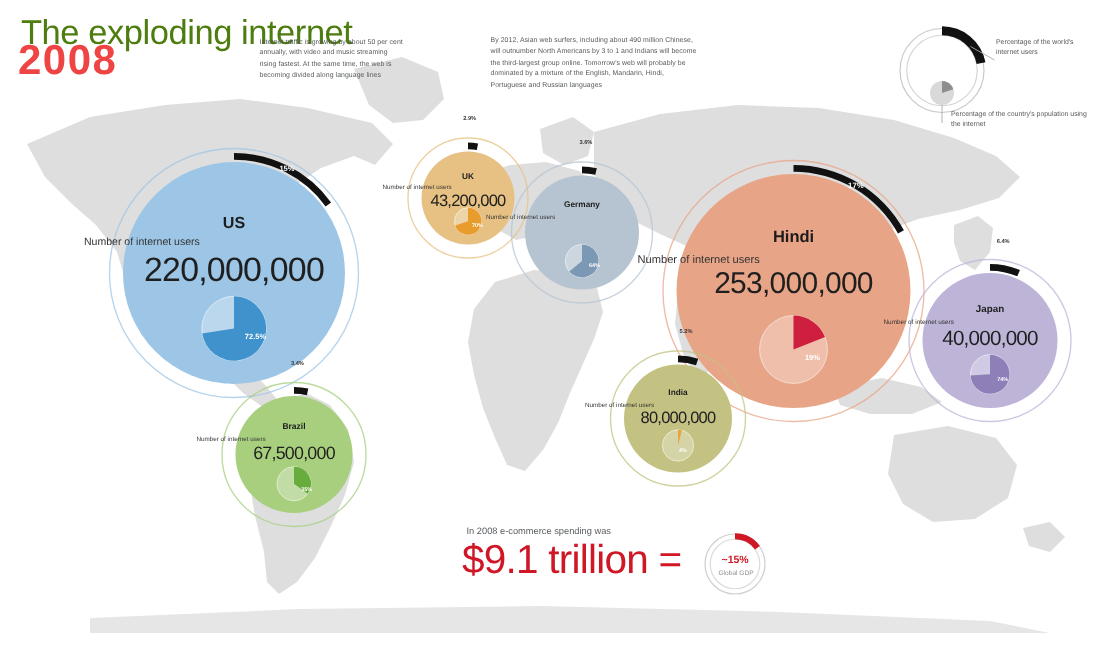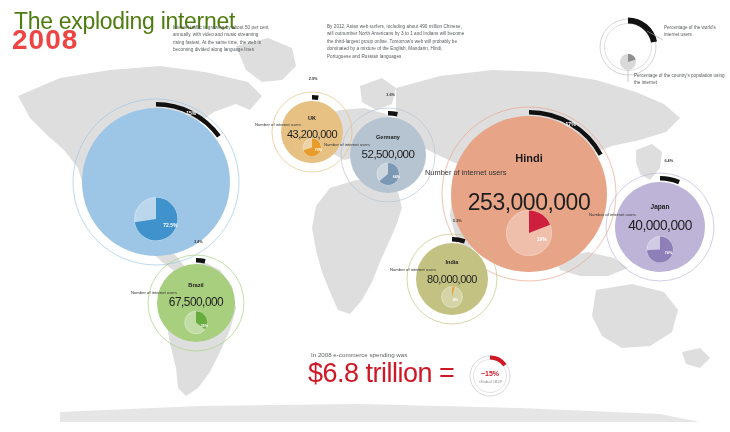--- a/index.html
+++ b/index.html
@@ -155,20 +155,25 @@
 
   <div id="bubbles">
       <div style="position: absolute; left: 56px; top: 82px; width: 200px; height: 200px;">
         <svg viewBox="0 0 200 200" width="200" height="200" style="position: absolute; left: 0px; top: 0px;">
           <circle cx="100" cy="100" r="83" fill="none" stroke="#9dc6e6" stroke-opacity="0.75" stroke-width="0.9"></circle>
           <circle cx="100" cy="100" r="74" fill="#9dc6e6"></circle>
           <path d="M100 20 A80 80 0 0 1 164.72135954999578 52.977179816602145 L161.08078307530855 55.62221345191828 A75.5 75.5 0 0 0 100 24.5 Z" fill="#111111"></path>
           <circle cx="100" cy="137" r="21.459999999999997" fill="#ffffff" fill-opacity="0.30" stroke="#ffffff" stroke-opacity="0.6" stroke-width="0.6"></circle>
           <path d="M100 137 L100 115.54 A21.459999999999997 21.459999999999997 0 1 1 78.80420821082835 140.35708361976336 Z" fill="#3f92cc"></path>
         </svg>
+        <div style="position: absolute; left: 0px; top: 61.52px; width: 200px; text-align: center;">
+          <div class="bub-name" style="font-size: 10.73px;">US</div>
+          <div class="bub-sub" style="font-size: 7.03px; margin-top: 4.07px;">Number of internet users</div>
+          <div class="bub-num" style="font-size: 22.57px; margin-top: 3.33px;">220,000,000</div>
+        </div>
         <div class="wedge-label" style="left: 135.298px; top: 30.7242px; transform: translate(-50%, -50%); font-size: 5.032px;">15%</div>
         <div class="pie-lbl" style="left: 114.34px; top: 143.009px; transform: translate(-50%, -50%); font-size: 5px;">72.5%</div>
       </div>
       <div style="position: absolute; left: 131px; top: 238px; width: 130px; height: 130px;">
         <svg viewBox="0 0 130 130" width="130" height="130" style="position: absolute; left: 0px; top: 0px;">
           <circle cx="65" cy="65" r="48" fill="none" stroke="#a7cf7e" stroke-opacity="0.75" stroke-width="0.9"></circle>
           <circle cx="65" cy="65" r="39" fill="#a7cf7e"></circle>
           <path d="M65 20 A45 45 0 0 1 74.54031994649246 21.022934439431296 L73.58628795184322 25.420640995488164 A40.5 40.5 0 0 0 65 24.5 Z" fill="#111111"></path>
           <circle cx="65" cy="84.5" r="11.309999999999999" fill="#ffffff" fill-opacity="0.30" stroke="#ffffff" stroke-opacity="0.6" stroke-width="0.6"></circle>
           <path d="M65 84.5 L65 73.19 A11.309999999999999 11.309999999999999 0 0 1 74.14998220638066 91.14785120342788 Z" fill="#67ac3d"></path>
@@ -201,37 +206,36 @@
         <svg viewBox="0 0 128 128" width="128" height="128" style="position: absolute; left: 0px; top: 0px;">
           <circle cx="64" cy="64" r="47" fill="none" stroke="#b6c4d1" stroke-opacity="0.75" stroke-width="0.9"></circle>
           <circle cx="64" cy="64" r="38" fill="#b6c4d1"></circle>
           <path d="M64 20 A44 44 0 0 1 73.86791348177277 21.120817597390605 L72.85869505750057 25.506188524930202 A39.5 39.5 0 0 0 64 24.5 Z" fill="#111111"></path>
           <circle cx="64" cy="83" r="11.02" fill="#ffffff" fill-opacity="0.30" stroke="#ffffff" stroke-opacity="0.6" stroke-width="0.6"></circle>
           <path d="M64 83 L64 71.98 A11.02 11.02 0 1 1 55.5089440646108 90.02441236703056 Z" fill="#7b98b4"></path>
         </svg>
         <div style="position: absolute; left: 0px; top: 44.24px; width: 128px; text-align: center;">
           <div class="bub-name" style="font-size: 5.51px;">Germany</div>
           <div class="bub-sub" style="font-size: 4.2px; margin-top: 2.09px;">Number of internet users</div>
-          <div class="bub-num" style="font-size: 11.59px; margin-top: 1.71px;">52,500,000</div>
         </div>
         <div class="wedge-label dark" style="left: 66.5962px; top: 4.0562px; transform: translate(-50%, -50%); font-size: 3.8px;">3.6%</div>
         <div class="pie-lbl" style="left: 72.2392px; top: 86.0856px; transform: translate(-50%, -50%); font-size: 3.6px;">64%</div>
       </div>
       <div style="position: absolute; left: 425px; top: 90px; width: 208px; height: 208px;">
         <svg viewBox="0 0 208 208" width="208" height="208" style="position: absolute; left: 0px; top: 0px;">
           <circle cx="104" cy="104" r="87" fill="none" stroke="#e8a487" stroke-opacity="0.75" stroke-width="0.9"></circle>
           <circle cx="104" cy="104" r="78" fill="#e8a487"></circle>
           <path d="M104 20 A84 84 0 0 1 177.60976112368454 63.532691375455926 L173.66638106348717 65.70058290891365 A79.5 79.5 0 0 0 104 24.5 Z" fill="#111111"></path>
           <circle cx="104" cy="143" r="22.619999999999997" fill="#ffffff" fill-opacity="0.30" stroke="#ffffff" stroke-opacity="0.6" stroke-width="0.6"></circle>
           <path d="M104 143 L104 120.38 A22.619999999999997 22.619999999999997 0 0 1 125.03154411079225 134.6730226182726 Z" fill="#cf1f3e"></path>
         </svg>
         <div style="position: absolute; left: 0px; top: 63.44px; width: 208px; text-align: center;">
           <div class="bub-name" style="font-size: 11px;">Hindi</div>
           <div class="bub-sub" style="font-size: 7.41px; margin-top: 4.29px;">Number of internet users</div>
-          <div class="bub-num" style="font-size: 23px; margin-top: 14px;">253,000,000</div>
+          <div class="bub-num" style="font-size: 20px; margin-top: 2px;">253,000,000</div>
         </div>
         <div class="wedge-label" style="left: 145.614px; top: 33.6343px; transform: translate(-50%, -50%); font-size: 5.2px;">17%</div>
         <div class="pie-lbl" style="left: 116.648px; top: 149.334px; transform: translate(-50%, -50%); font-size: 5px;">19%</div>
       </div>
       <div style="position: absolute; left: 390px; top: 217px; width: 124px; height: 124px;">
         <svg viewBox="0 0 124 124" width="124" height="124" style="position: absolute; left: 0px; top: 0px;">
           <circle cx="62" cy="62" r="45" fill="none" stroke="#c3c282" stroke-opacity="0.75" stroke-width="0.9"></circle>
           <circle cx="62" cy="62" r="36" fill="#c3c282"></circle>
           <path d="M62 20 A42 42 0 0 1 75.4796316119028 22.22187119022074 L74.03538536777036 26.483813562697094 A37.5 37.5 0 0 0 62 24.5 Z" fill="#111111"></path>
           <circle cx="62" cy="80" r="10.44" fill="#ffffff" fill-opacity="0.30" stroke="#ffffff" stroke-opacity="0.6" stroke-width="0.6"></circle>
@@ -257,21 +261,21 @@
           <div class="bub-name" style="font-size: 6.525px;">Japan</div>
           <div class="bub-sub" style="font-size: 4.275px; margin-top: 2.475px;">Number of internet users</div>
           <div class="bub-num" style="font-size: 13.725px; margin-top: 2.025px;">40,000,000</div>
         </div>
         <div class="wedge-label dark" style="left: 79.7684px; top: 4.57625px; transform: translate(-50%, -50%); font-size: 3.8px;">6.4%</div>
         <div class="pie-lbl" style="left: 79.4947px; top: 97.154px; transform: translate(-50%, -50%); font-size: 3.654px;">74%</div>
       </div>
     </div>
 
   <div id="ecom-cap">In 2008 e-commerce spending was</div>
-  <div id="ecom-big">$6.8 trillion =</div>
+  <div id="ecom-big">$9.1 trillion =</div>
   <svg style="position:absolute;left:466px;top:352px;width:48px;height:48px;" viewBox="0 0 48 48">
     <circle cx="24" cy="24" r="20" fill="none" stroke="#cfcfcf" stroke-width="0.8"></circle>
     <circle cx="24" cy="24" r="16.5" fill="none" stroke="#dcdcdc" stroke-width="0.8"></circle>
     <path id="ecom-wedge" fill="#cf1726" d="M24 3.5 A20.5 20.5 0 0 1 40.584848384686424 11.950402328004301 L37.34878040718663 14.301543337174193 A16.5 16.5 0 0 0 24 7.5 Z"></path>
   </svg>
   <div id="ecom-pct">~15%</div>
   <div id="ecom-gdp">Global GDP</div>
 
 </div>
 

